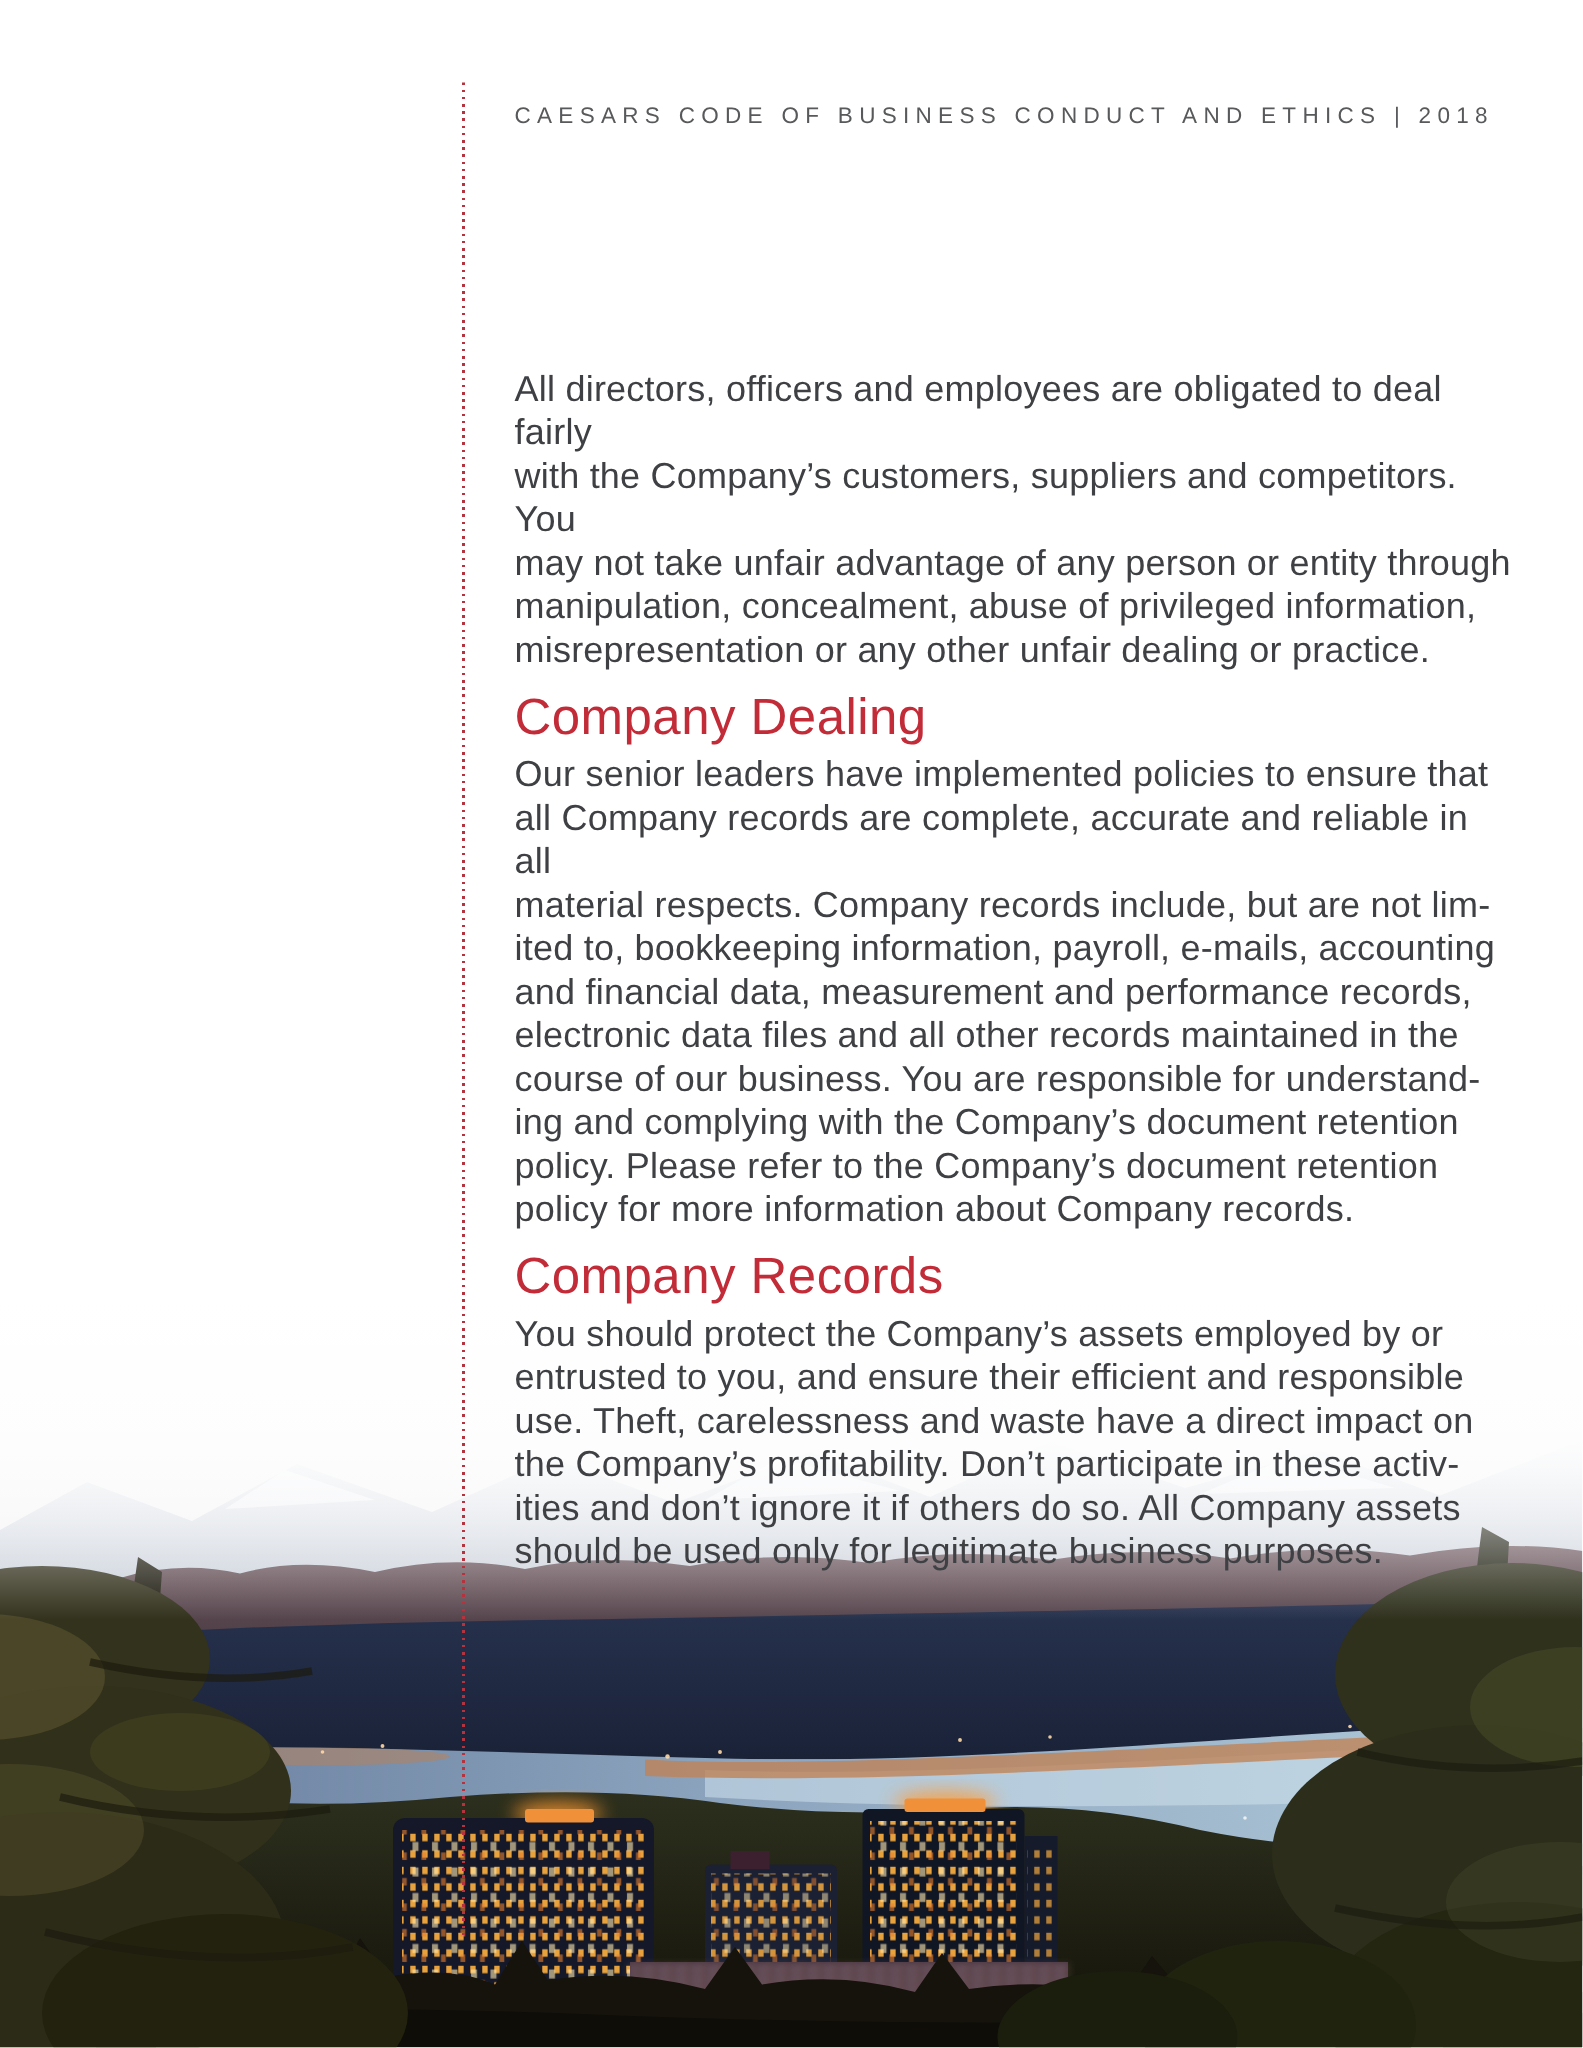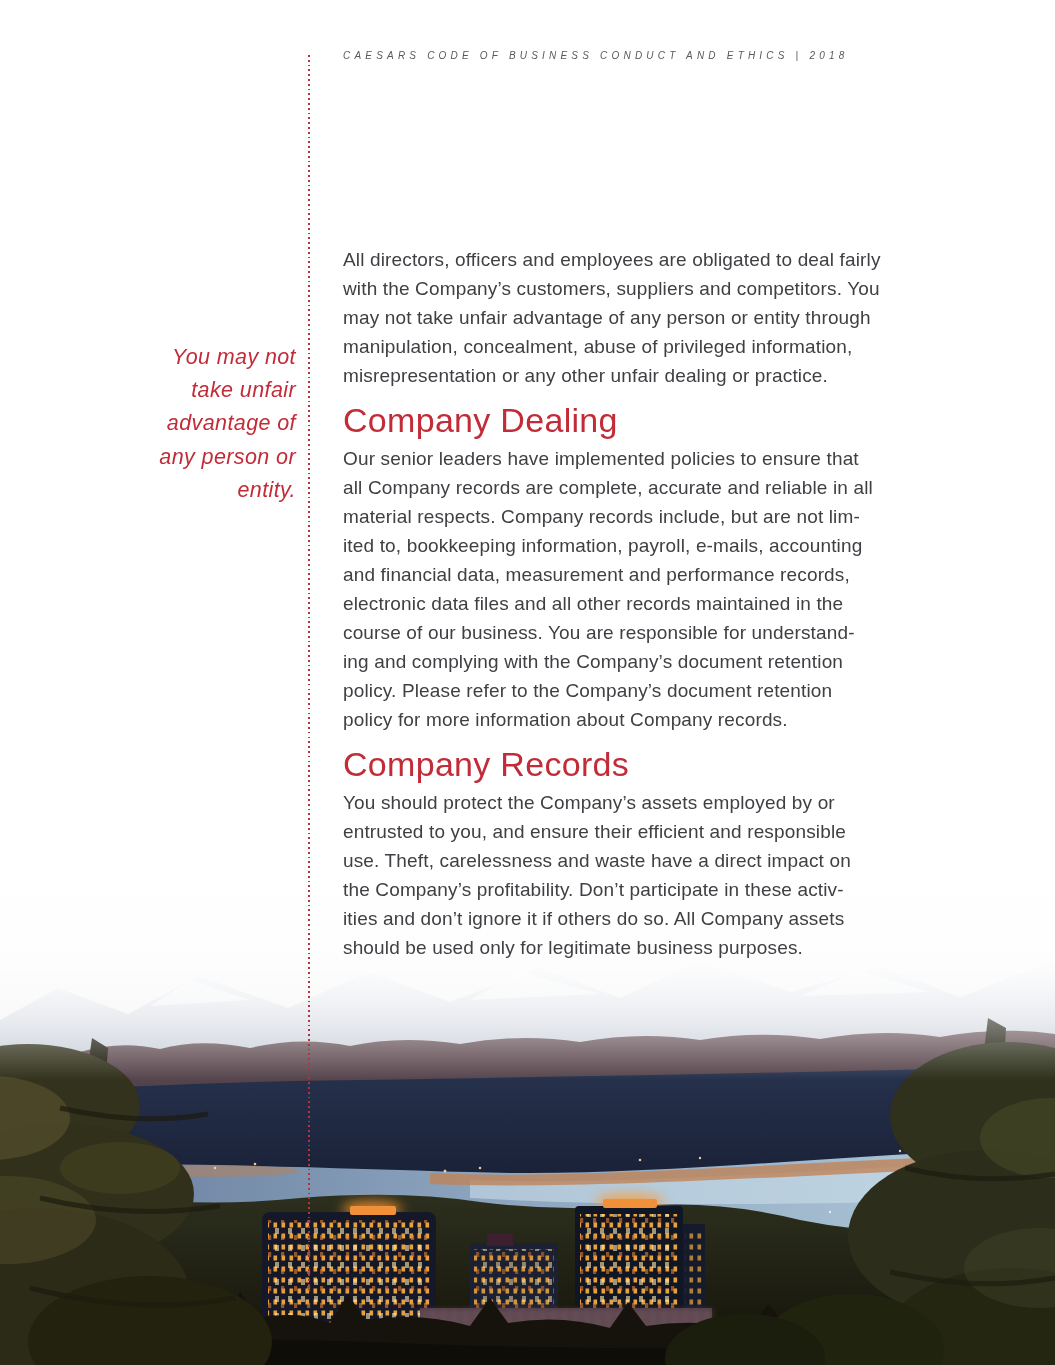--- a/index.html
+++ b/index.html
@@ -19,41 +19,41 @@
   .photo svg{display:block;width:1055px;height:497px;}
   
   .dotted-line{
     position:absolute;left:308px;top:55px;width:2px;height:1235px;
     background-image:repeating-linear-gradient(
       to bottom,#b5333f 0px,#b5333f 1.7px,rgba(0,0,0,0) 1.7px,rgba(0,0,0,0) 4.8px);
     z-index:3;
   }
   
   .page-header{
-    position:absolute;left:343px;top:50px;
-    font-size:10px;letter-spacing:4.2px;color:#58595b;
-    white-space:nowrap;z-index:4;font-style:italic;
+    position:absolute;left:343px;top:69px;
+    font-size:15px;letter-spacing:4.2px;color:#58595b;
+    white-space:nowrap;z-index:4;
   }
   .pullquote{
     position:absolute;left:0;top:341px;width:296px;
     text-align:right;color:#c22c38;font-style:italic;
     font-size:21.5px;line-height:33.2px;letter-spacing:.4px;
     white-space:pre-line;z-index:4;
   }
   .content{
     position:absolute;left:343px;top:245px;width:665px;z-index:4;
   }
   .section-heading{
     margin:0 0 5px 0;
     font-size:34px;line-height:37px;font-weight:400;
     letter-spacing:.3px;color:#c22c38;
   }
   .section-body{
     margin:0 0 12px 0;
-    font-size:19px;line-height:29px;letter-spacing:.15px;
+    font-size:24px;line-height:29px;letter-spacing:.15px;
     color:#3f4043;white-space:pre-line;
   }
 </style>
 </head>
 <body>
 
 <div class="page">
 
   <div class="photo">
     <svg viewBox="0 0 1055 497" preserveAspectRatio="none">
@@ -204,25 +204,20 @@
       </g>
 
       <rect x="0" y="0" width="1055" height="212" fill="url(#fadeGrad)"></rect>
     </svg>
   </div>
 
   <div class="dotted-line"></div>
 
   <div class="page-header">CAESARS CODE OF BUSINESS CONDUCT AND ETHICS | 2018</div>
 
-  <div class="pullquote">You may not
-take unfair
-advantage of
-any person or
-entity.</div>
 
   <div class="content">
     <p class="section-body">All directors, officers and employees are obligated to deal fairly
 with the Company’s customers, suppliers and competitors. You
 may not take unfair advantage of any person or entity through
 manipulation, concealment, abuse of privileged information,
 misrepresentation or any other unfair dealing or practice.</p>
 
     <h1 class="section-heading">Company Dealing</h1>
     <p class="section-body">Our senior leaders have implemented policies to ensure that

